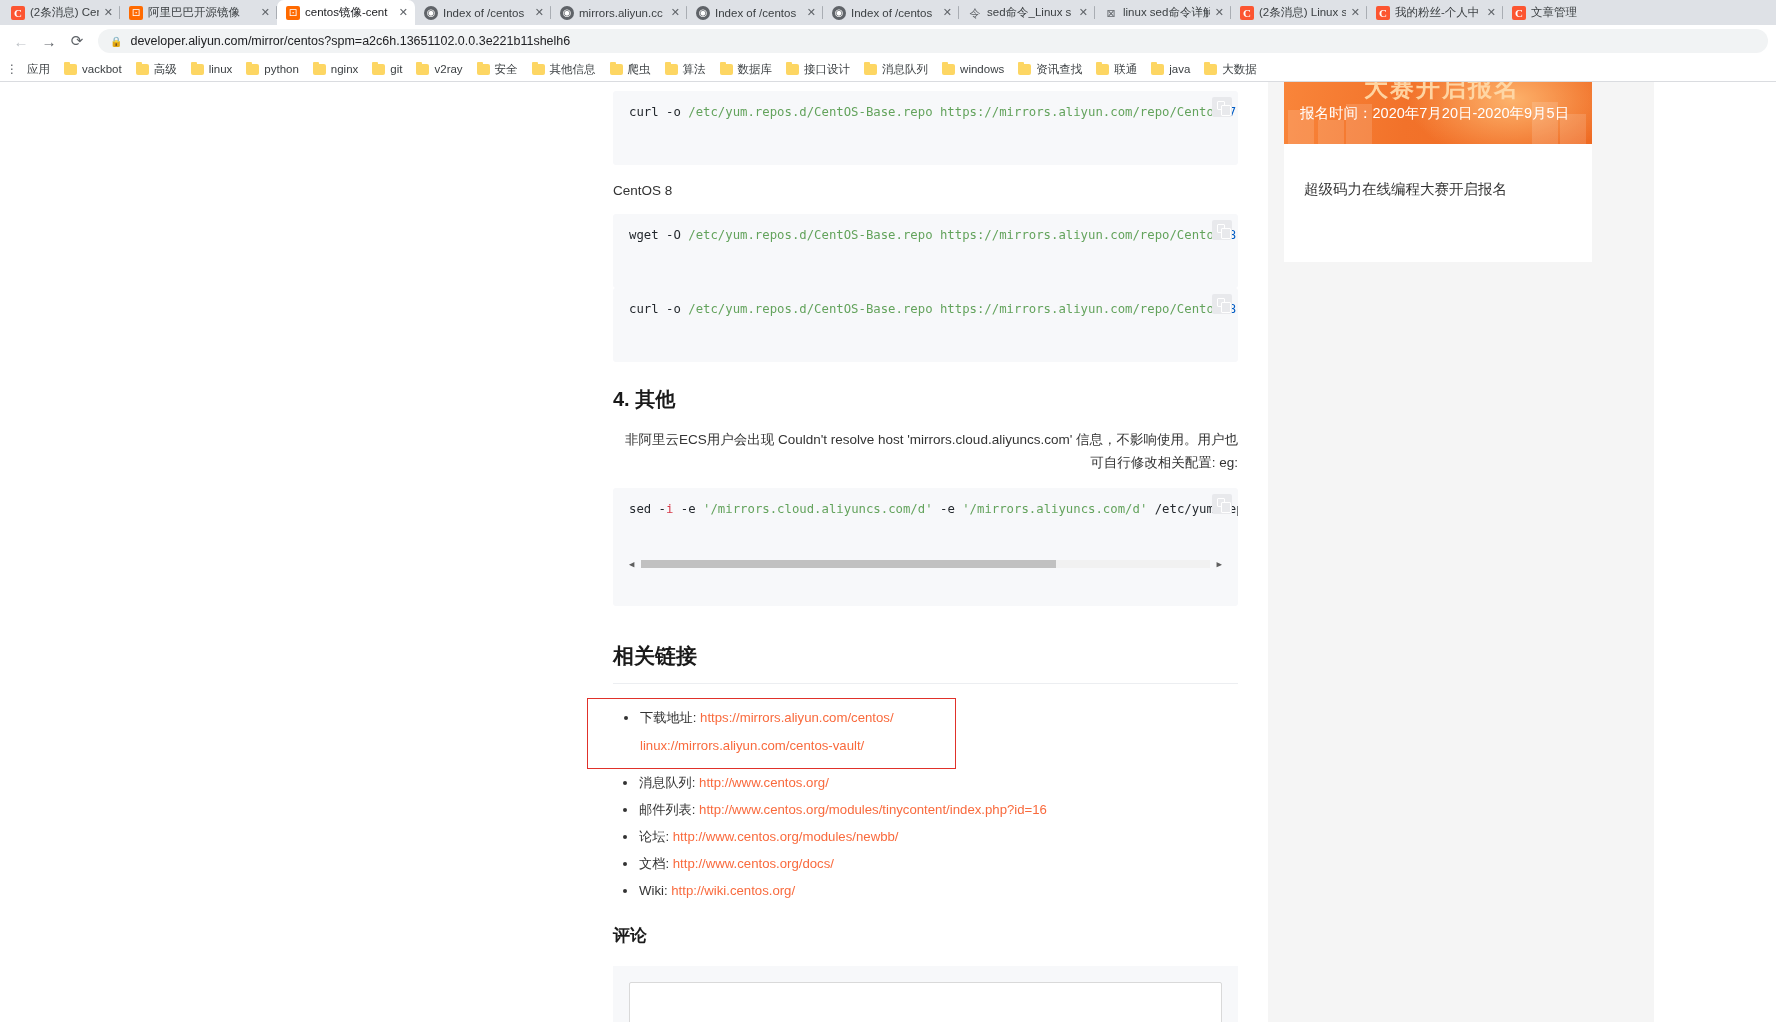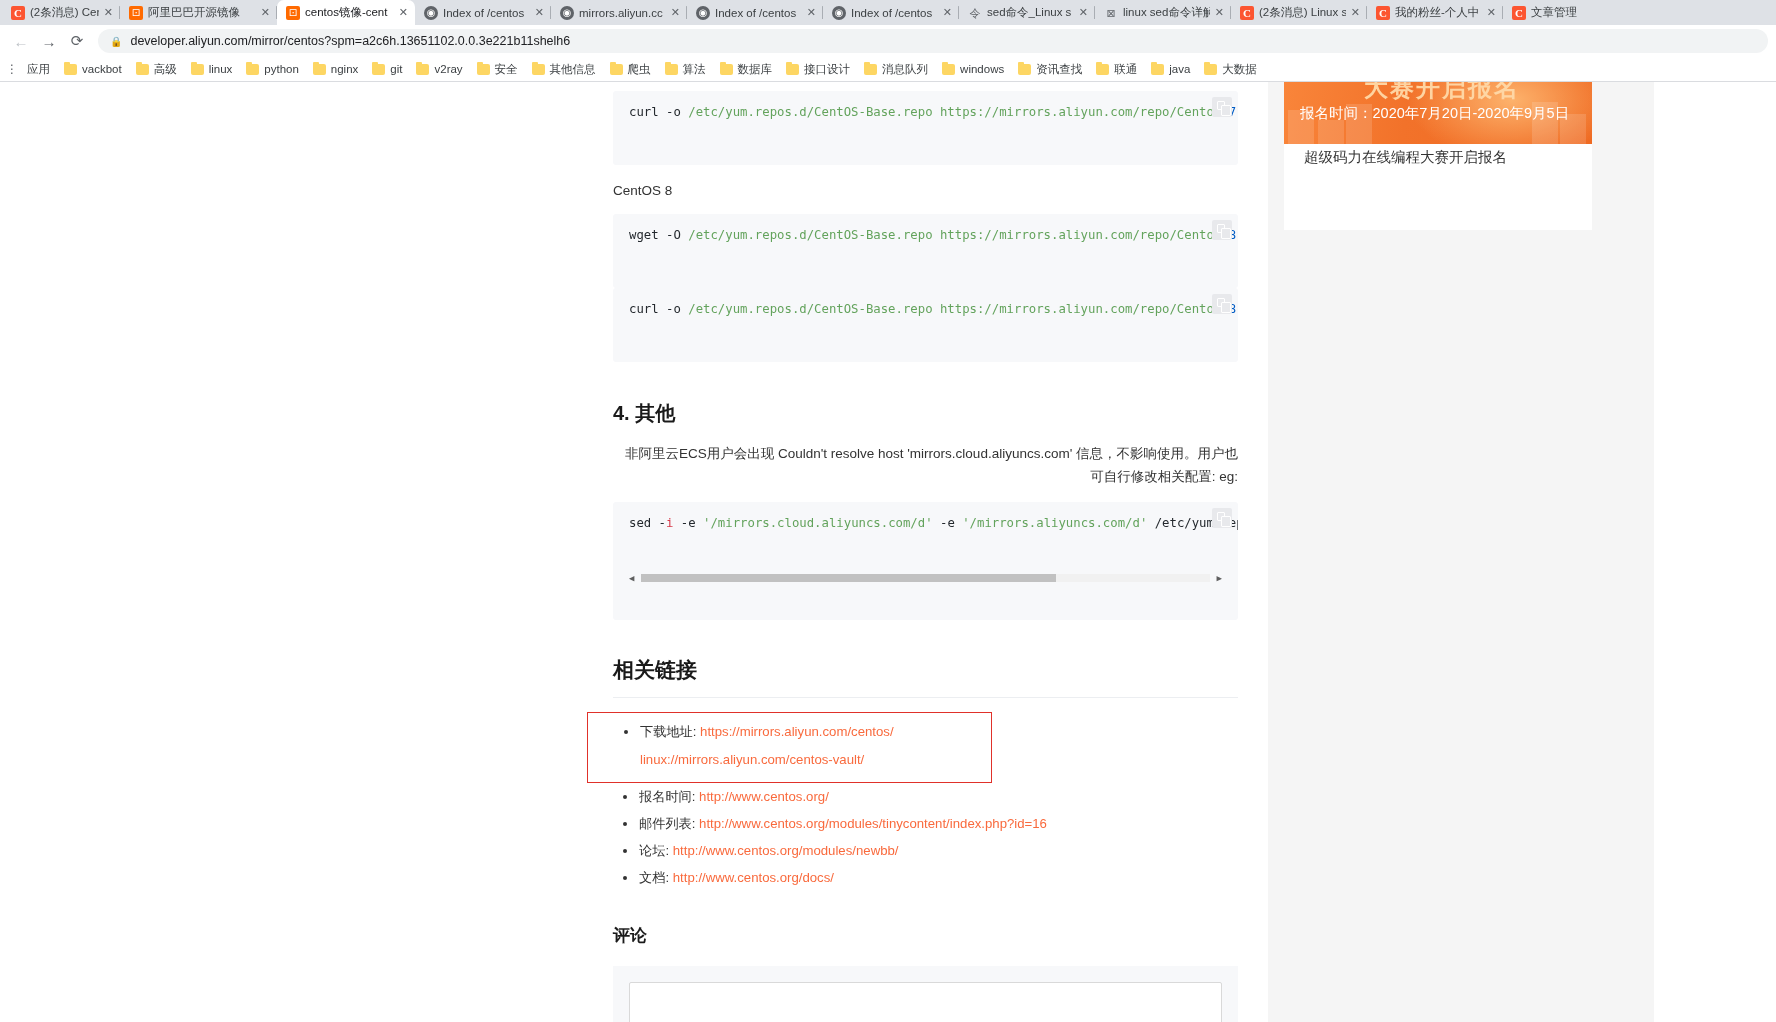--- a/index.html
+++ b/index.html
@@ -255,21 +255,21 @@
   ul.links li::before {
     content: "";
     position: absolute; left: 10px; top: 12px;
     width: 4px; height: 4px; border-radius: 50%; background: #333;
   }
   ul.links a { color: #f96a3d; text-decoration: none; }
   .hilite-box {
     border: 1px solid #e0312a;
     margin: 0 0 0 -26px;
     padding: 5px 0 7px 26px;
-    width: 405px;
+    width: 369px;
   }
   .hilite-box li { padding-left: 26px; }
   .hilite-box .cont { display: block; padding-left: 0px; line-height: 30px; }
 
   
   .comments-card {
     position: absolute;
     left: 583px; top: 818px;
     width: 685px;
     background: #ffffff;
@@ -323,21 +323,21 @@
   .ad-banner .subtxt {
     position: absolute; left: 16px; top: 22px;
     font-size: 14.5px; color: #ffffff;
     white-space: nowrap;
   }
   .ad-banner .block {
     position: absolute; bottom: 0; width: 26px; height: 30px;
     background: rgba(255,255,255,.14);
   }
   .ad-text {
-    padding: 0 0 0 20px;
+    padding: 32px 0 0 20px;
     font-size: 14.5px;
     color: #333;
     line-height: 26px;
   }
   .sidebar-bottom-fill {
     background: #ffffff;
     height: 60px;
   }
 </style>
 </head>
@@ -527,21 +527,21 @@
       <div class="cb"><span>wget -O </span><span class="tok-path">/etc/yum.repos.d/CentOS-Base.repo</span><span> </span><span class="tok-url">https://mirrors.aliyun.com/repo/Centos-</span><span class="tok-num">8</span><span class="tok-url">.repo</span>
         <div class="copybtn"><div class="copyglyph"></div></div>
       </div>
 
 
       <div class="cb"><span>curl -o </span><span class="tok-path">/etc/yum.repos.d/CentOS-Base.repo</span><span> </span><span class="tok-url">https://mirrors.aliyun.com/repo/Centos-</span><span class="tok-num">8</span><span class="tok-url">.repo</span>
         <div class="copybtn"><div class="copyglyph"></div></div>
       </div>
 
 
-      <h3 class="sect" style="margin-top:36px"><span>4. 其他</span></h3>
+      <h3 class="sect" style="margin-top:22px"><span>4. 其他</span></h3>
 
       <p class="para">非阿里云ECS用户会出现 Couldn't resolve host 'mirrors.cloud.aliyuncs.com' 信息，不影响使用。用户也可自行修改相关配置: eg:</p>
 
       <div style="height:14px"></div>
       <div class="cb" style="padding-bottom:4px"><span>sed -</span><span class="tok-flag">i</span><span> -e </span><span class="tok-str">'/mirrors.cloud.aliyuncs.com/d'</span><span> -e </span><span class="tok-str">'/mirrors.aliyuncs.com/d'</span><span> </span><span>/etc/yum.repos.d/Cen</span>
         <div class="copybtn"><div class="copyglyph"></div></div>
         <div class="cb-scroll">
           <div class="arr-l">◀</div>
           <div class="track"></div>
           <div class="thumb"></div>
@@ -553,21 +553,21 @@
 
       <ul class="links">
         <div class="hilite-box">
           <li>
             <span>下载地址:</span>
             <a href="#">https://mirrors.aliyun.com/centos/</a>
             <a href="#" class="cont">linux://mirrors.aliyun.com/centos-vault/</a>
           </li>
         </div>
         <li>
-          <span>报名时间:</span>
+          <span>消息队列:</span>
           <a href="#">http://www.centos.org/</a>
         </li>
         <li>
           <span>邮件列表:</span>
           <a href="#">http://www.centos.org/modules/tinycontent/index.php?id=16</a>
         </li>
         <li>
           <span>论坛:</span>
           <a href="#">http://www.centos.org/modules/newbb/</a>
         </li>

